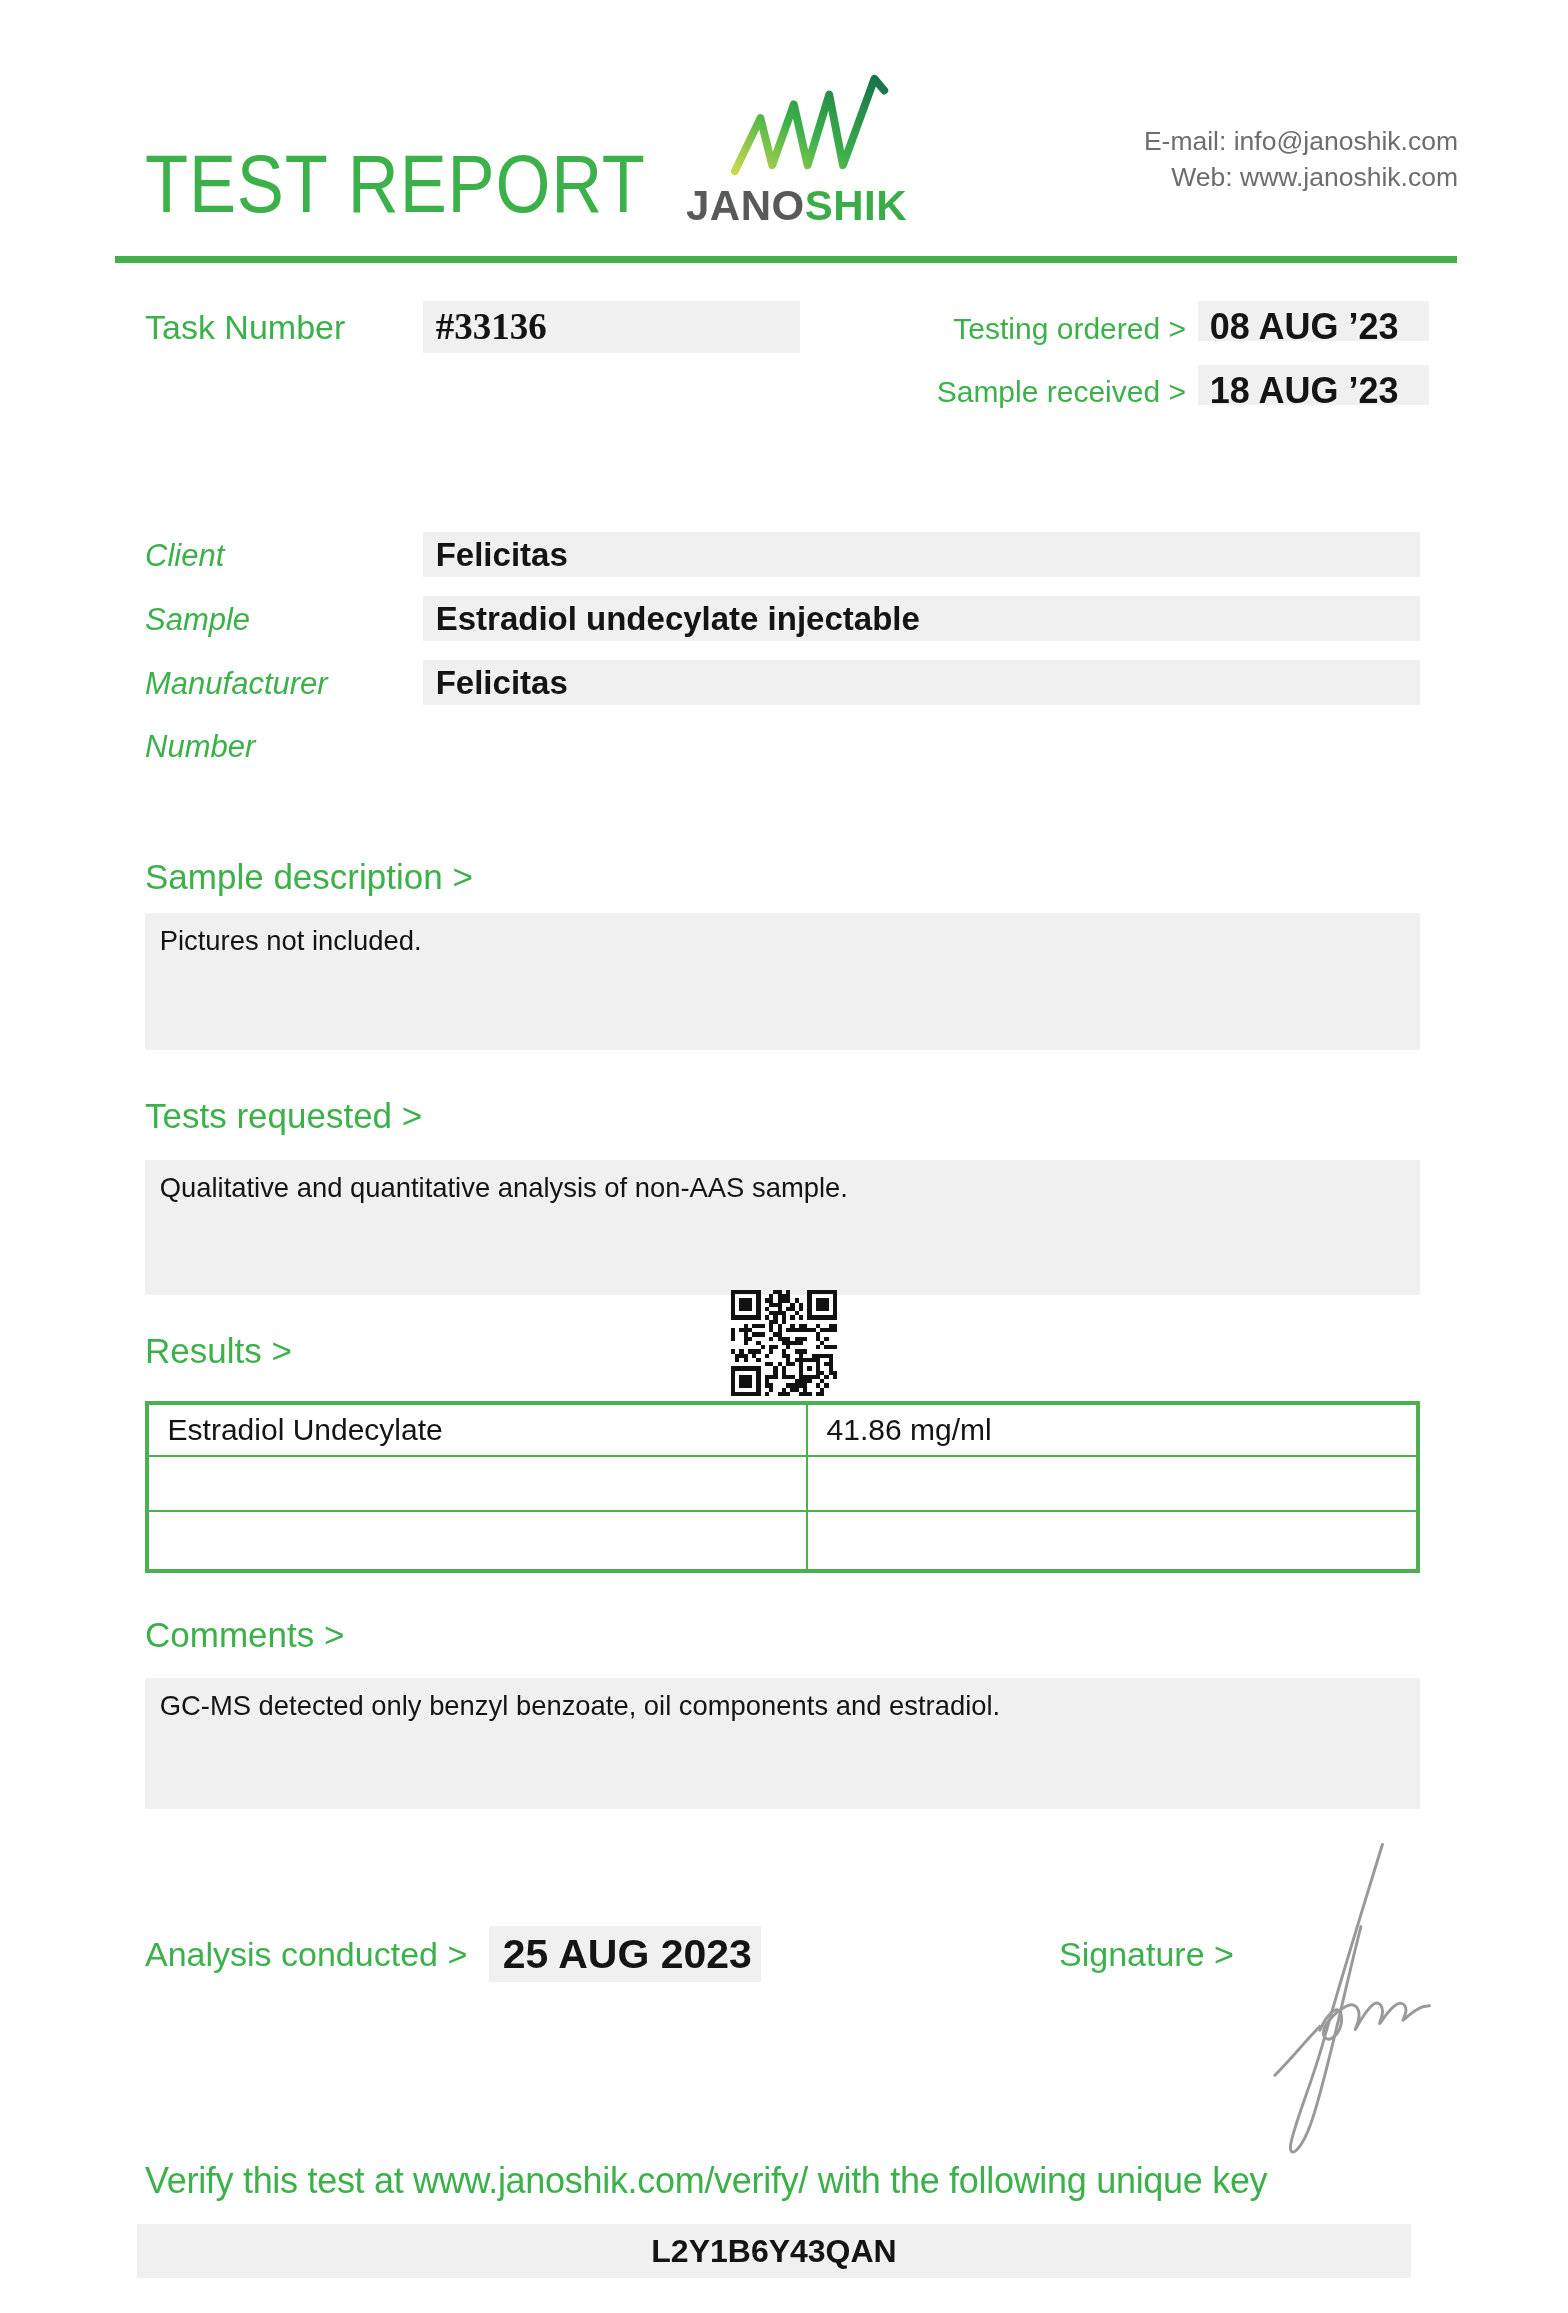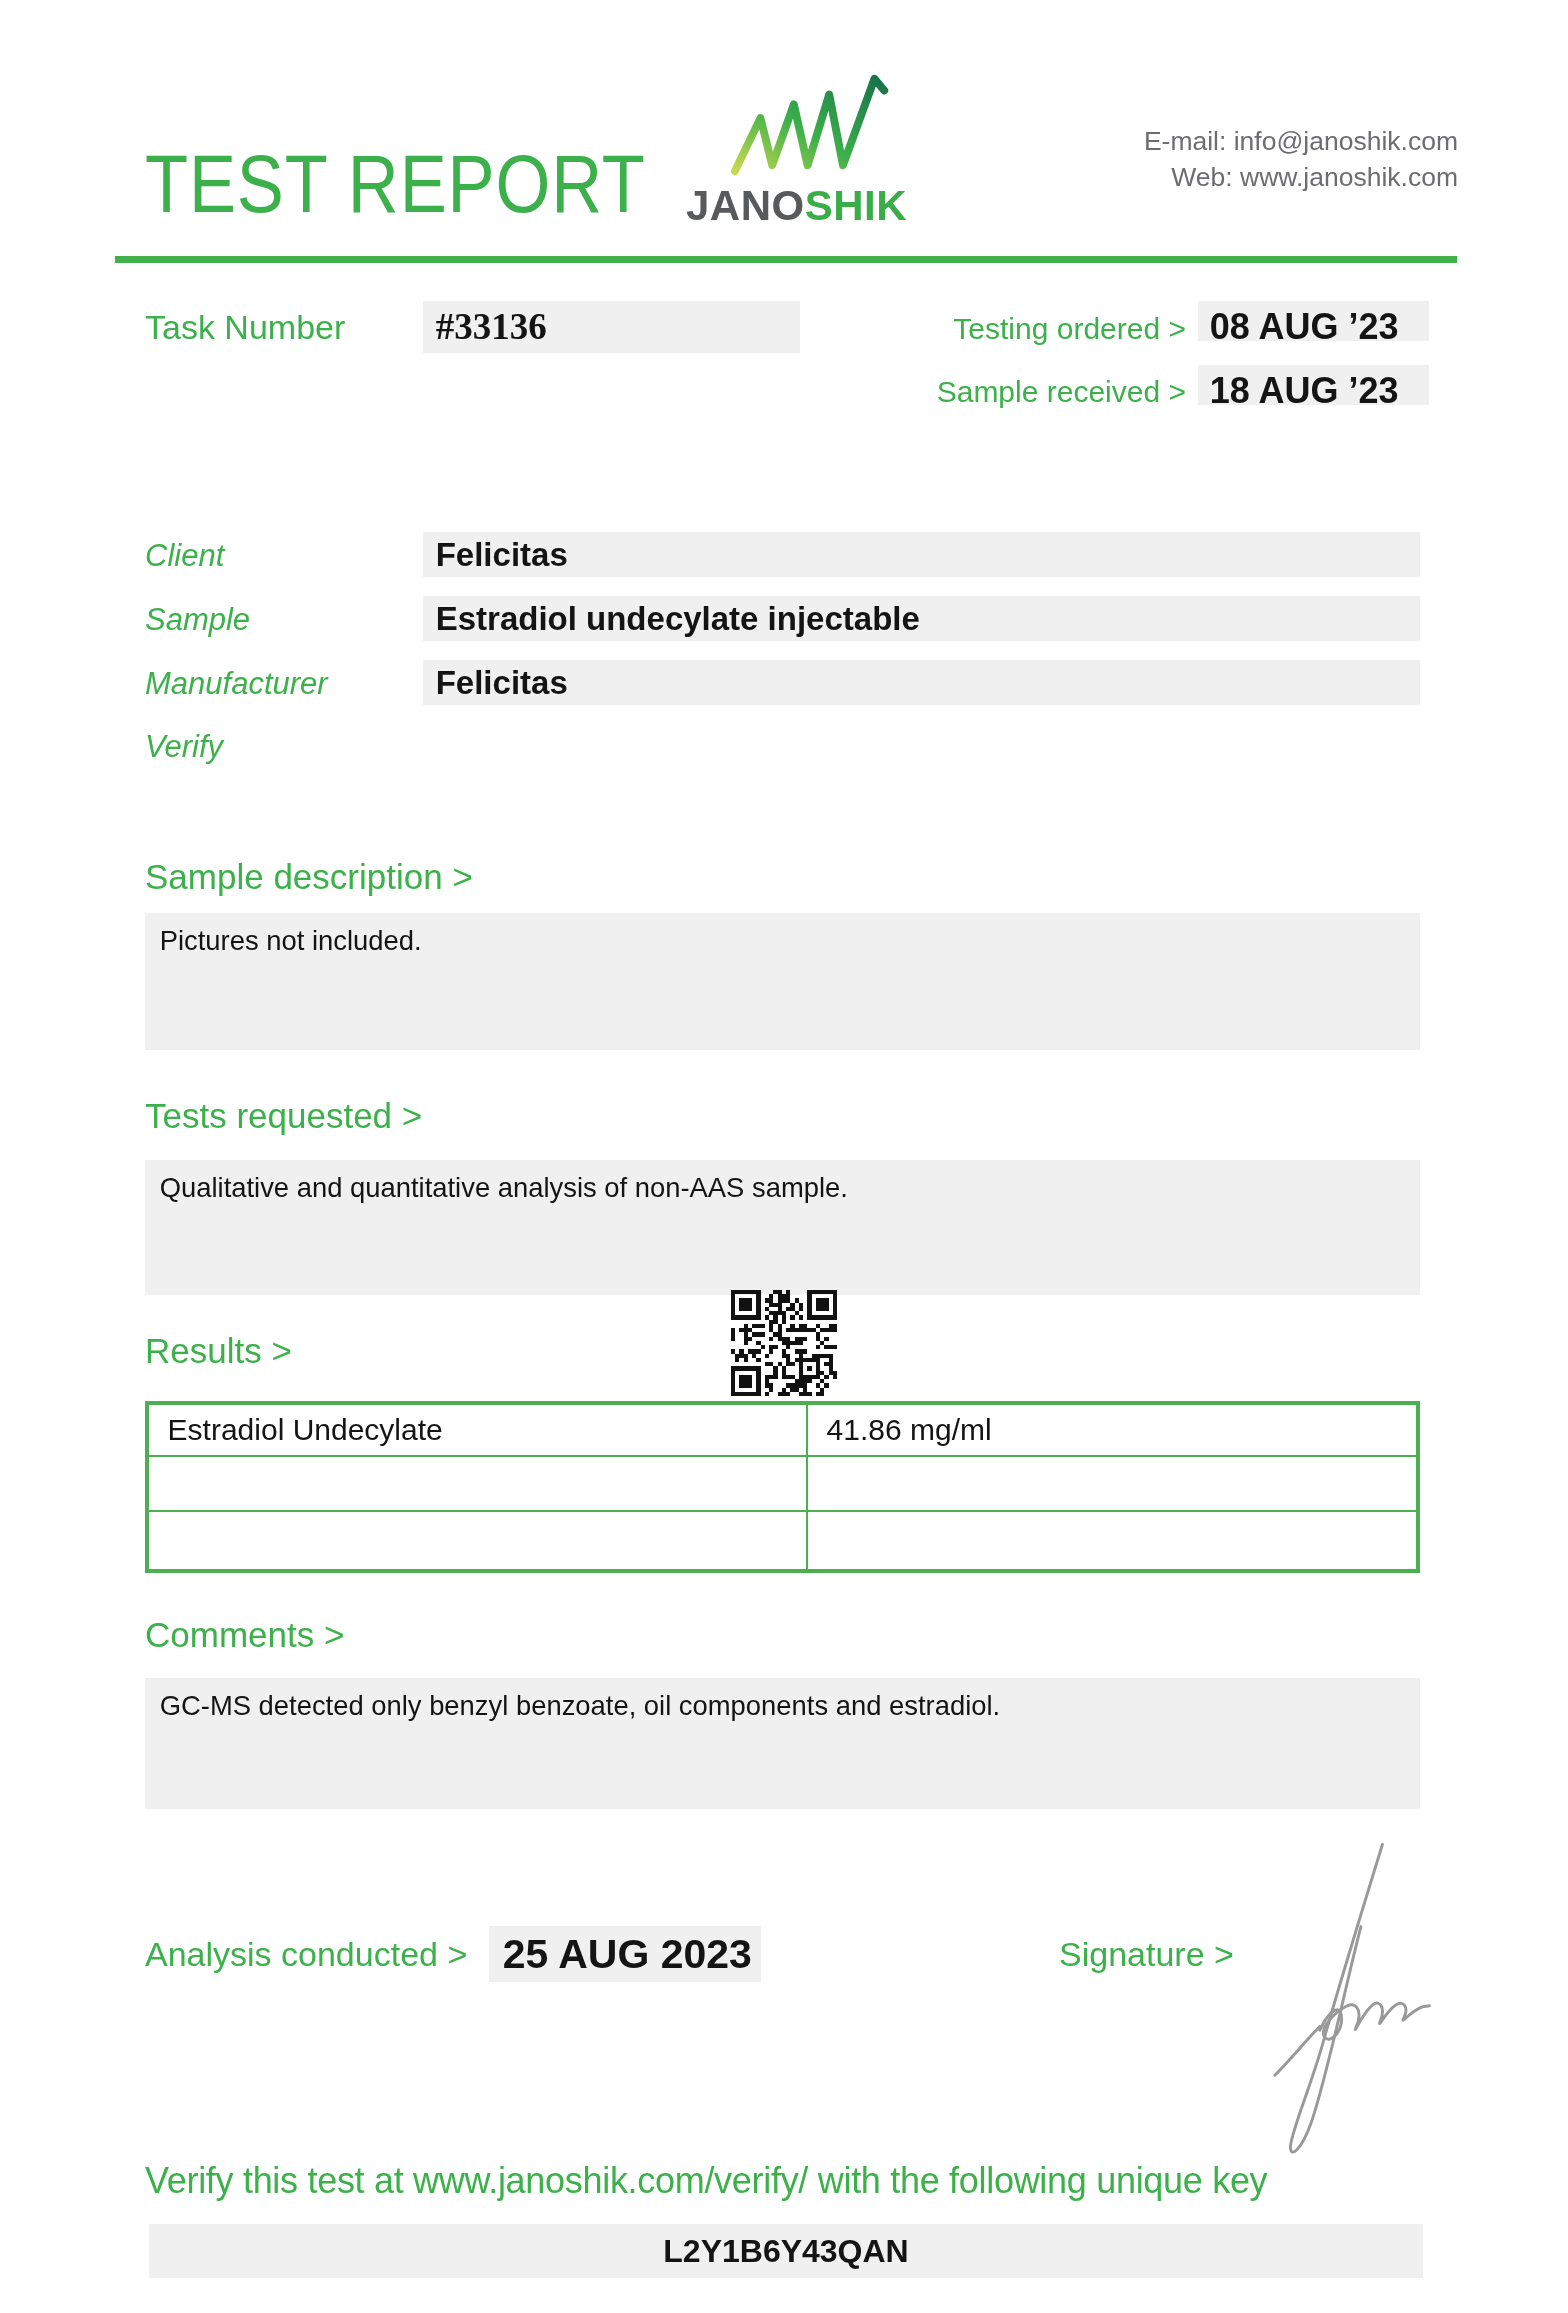--- a/index.html
+++ b/index.html
@@ -61,21 +61,21 @@
 
   .qr{position:absolute;left:731px;top:1290px;width:106px;height:106px;}
 
   .an-label{left:145px;top:1935px;font-size:34px;}
   .an-box{left:489px;top:1926px;width:272px;height:56px;}
   .an-box .vtext{font-size:41px;line-height:56px;padding-left:13.7px;font-weight:600;display:block;}
   .sig-label{left:1059px;top:1935px;font-size:34px;}
   .sig{position:absolute;left:1269px;top:1838px;}
 
   .verify-line{left:145px;top:2160px;font-size:36px;letter-spacing:-0.3px;}
-  .key-box{left:149px;top:2224px;width:1274px;height:54px;text-align:center;}
+  .key-box{left:137px;top:2224px;width:1274px;height:54px;text-align:center;}
   .key-box .vtext{font-size:32px;line-height:54px;display:block;}
 </style>
 </head>
 <body>
 
 <div class="page">
 
   <div class="title">TEST REPORT</div>
 
   <svg class="logo-mark" width="172" height="113" viewBox="0 0 175 115">
@@ -119,21 +119,21 @@
     <span class="vtext">Felicitas</span>
   </div>
   <div class="glabel info-label" style="top:602px">Sample</div>
   <div class="vbox info-box" style="top:596px">
     <span class="vtext">Estradiol undecylate injectable</span>
   </div>
   <div class="glabel info-label" style="top:666px">Manufacturer</div>
   <div class="vbox info-box" style="top:660px">
     <span class="vtext">Felicitas</span>
   </div>
-  <div class="glabel info-label" style="top:729px">Verify</div>
+  <div class="glabel info-label" style="top:729px">Number</div>
 
   <div class="glabel sec-heading" style="top:857px">Sample description &gt;</div>
   <div class="sec-box" style="top:913px;height:137px">
     <span>Pictures not included.</span>
   </div>
 
   <div class="glabel sec-heading" style="top:1096px">Tests requested &gt;</div>
   <div class="sec-box" style="top:1160px;height:135px">
     <span>Qualitative and quantitative analysis of non-AAS sample.</span>
   </div>

